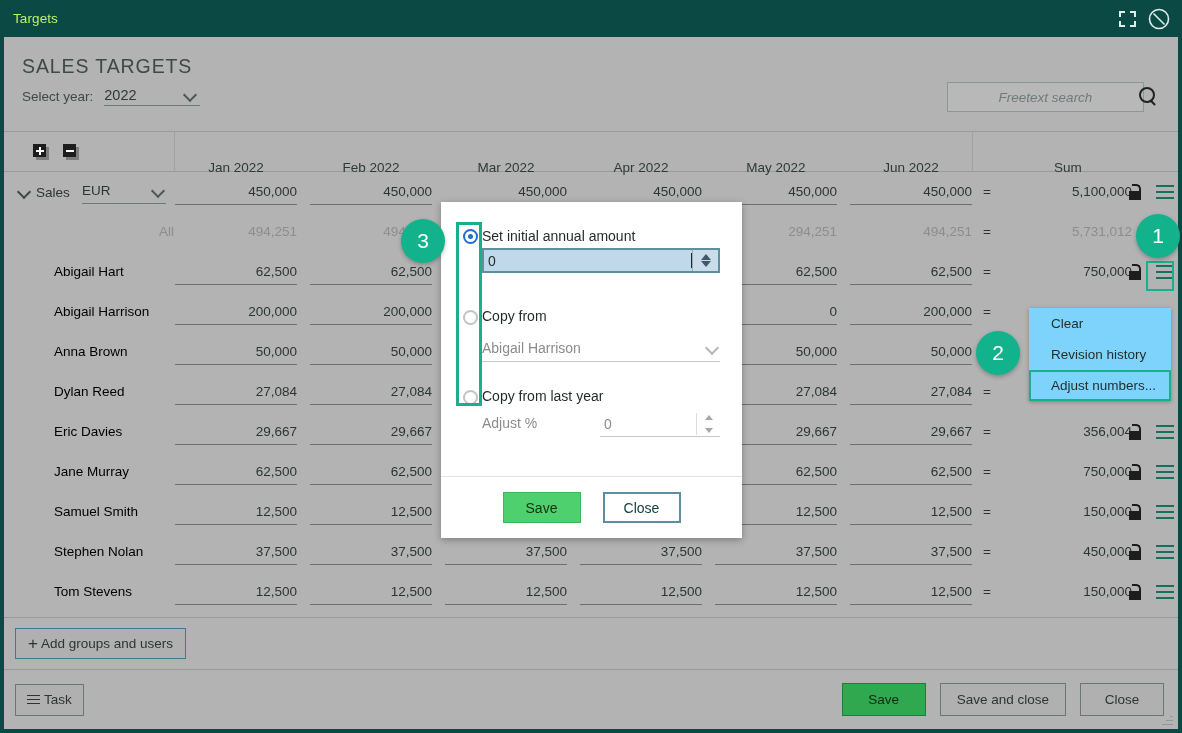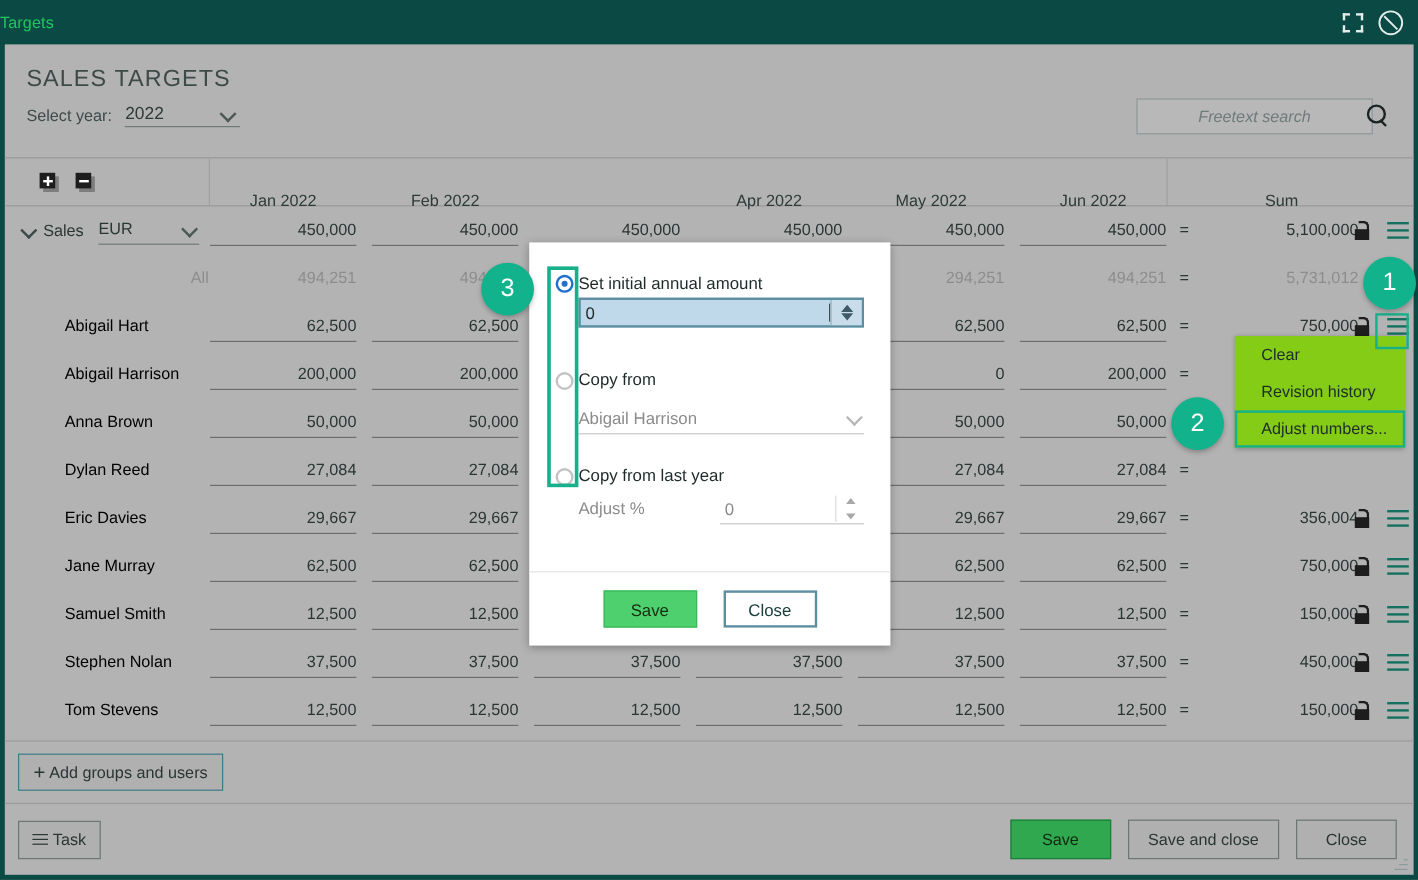--- a/index.html
+++ b/index.html
@@ -15,21 +15,21 @@
     background:#0b4a44;
   }
 
   
   .titlebar {
     position:absolute; left:0; top:0; width:1182px; height:37px;
     background:#0b4a44;
     display:flex; align-items:center;
   }
   .titlebar .title {
-    color:#22c55e; font-size:13.5px; letter-spacing:.1px;
+    color:#bef264; font-size:13.5px; margin-left:13px; letter-spacing:.1px;
   }
   .titlebar .spacer { flex:1; }
   .winbtn { width:26px; height:26px; margin-right:6px; position:relative; cursor:pointer; }
   .winbtn:last-child { margin-right:10px; }
   .expand-ico { display:block; width:17px; height:16px; margin:5px auto 0; position:relative; }
   .expand-ico span { position:absolute; width:6px; height:6px; border:2px solid #e2eceb; }
   .expand-ico .tl { left:0; top:0; border-right:none; border-bottom:none; }
   .expand-ico .tr { right:0; top:0; border-left:none; border-bottom:none; }
   .expand-ico .bl { left:0; bottom:0; border-right:none; border-top:none; }
   .expand-ico .br { right:0; bottom:0; border-left:none; border-top:none; }
@@ -208,22 +208,22 @@
   .footer .spacer { flex:1; }
   .fbtn {
     height:33px; min-width:84px; padding:0 16px; margin-right:14px;
     font-size:13.5px; cursor:pointer; font-family:"Liberation Sans", sans-serif;
     border:1px solid #6b7776; background:#b0b0b0; color:#2a3634;
   }
   .fbtn.primary { background:#2fa84f; border:1px solid #1f7c39; color:#12270f; }
 
   
   .ctxmenu {
-    position:absolute; left:1029px; top:280px; width:142px;
-    background:#84cc16; box-shadow:0 1px 4px rgba(0,0,0,.28);
+    position:absolute; left:1029px; top:308px; width:142px;
+    background:#7dd3fc; box-shadow:0 1px 4px rgba(0,0,0,.28);
     z-index:30;
   }
   .ctxitem {
     height:31px; line-height:31px; padding-left:22px;
     font-size:13.5px; color:#1f2c2a; cursor:pointer;
   }
   .ctxitem.hl { outline:2.5px solid #17b08b; outline-offset:-2px; }
 
   
   .dialog {
@@ -366,20 +366,21 @@
             <span class="back"></span>
             <span class="front"></span>
           </span>
           <span class="icostack minus" style="left: 59px;">
             <span class="back"></span>
             <span class="front"></span>
           </span>
           <span class="colsep" style="left: 170px;"></span>
           <div class="hcell" style="left: 161px; width: 142px;">Jan 2022</div>
           <div class="hcell" style="left: 296px; width: 142px;">Feb 2022</div>
+          <div class="hcell" style="left: 431px; width: 142px;">Mar 2022</div>
           <div class="hcell" style="left: 566px; width: 142px;">Apr 2022</div>
           <div class="hcell" style="left: 701px; width: 142px;">May 2022</div>
           <div class="hcell" style="left: 836px; width: 142px;">Jun 2022</div>
           <span class="colsep" style="left: 968px;"></span>
           <div class="hcell" style="left: 1000px; width: 128px;">Sum</div>
         </div>
       <div class="grid-body">
           <div class="grow">
             <div class="sales-row-label">
               <span class="caret"></span>

